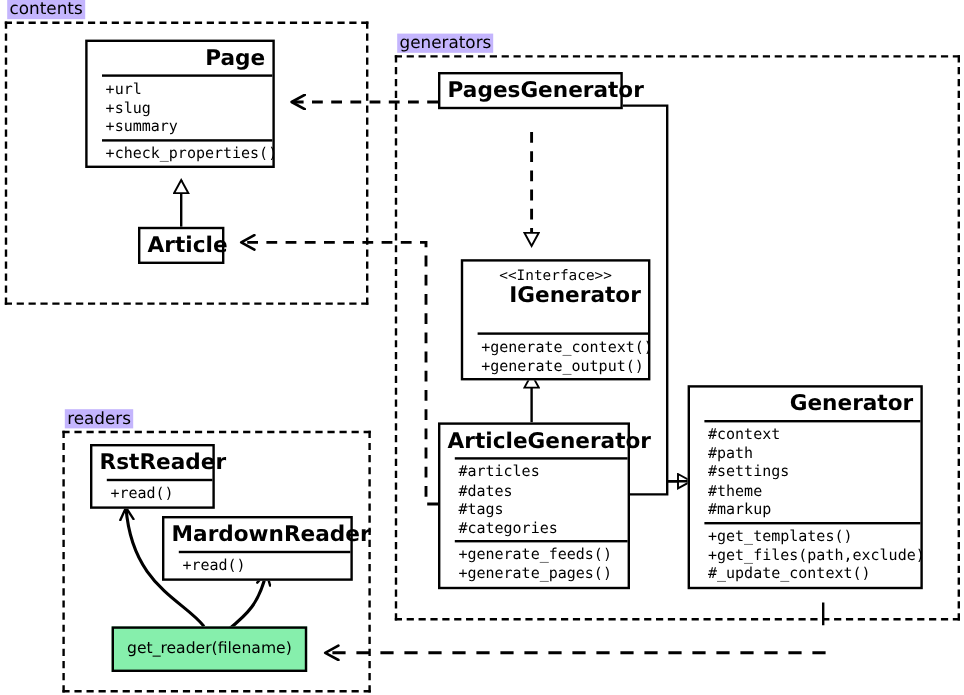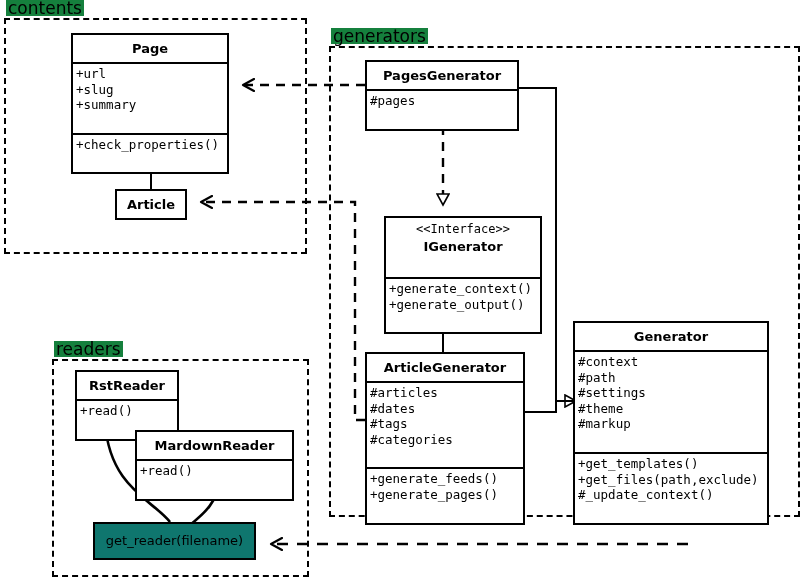--- a/index.html
+++ b/index.html
@@ -32,71 +32,72 @@
   .pkg {
     position: absolute;
     border: 2px solid #000;
     border-style: dashed;
     box-sizing: border-box;
     background: transparent;
   }
   .pkg-label {
     position: absolute;
     font-family: "DejaVu Sans", sans-serif;
-    font-size: 17px;
+    font-size: 14px;
     color: #000;
-    background: #15803d;
+    background: #c4b5fd;
     padding: 0 2px;
     white-space: nowrap;
     line-height: 16px;
   }
 
   
   .cls {
     position: absolute;
     border: 2px solid #000;
     background: #ffffff;
     box-sizing: border-box;
   }
   .cls .name {
     font-family: "DejaVu Sans", sans-serif;
     font-weight: bold;
-    font-size: 13px;
-    text-align: center;
+    font-size: 18px;
+    text-align: right;
     padding: 5px 6px 5px 6px;
     line-height: 17px;
     white-space: nowrap;
   }
   .cls .stereo {
     font-family: "DejaVu Sans Mono", monospace;
     font-weight: normal;
     font-size: 12px;
     text-align: center;
     line-height: 15px;
     padding: 4px 6px 0 6px;
   }
   .cls .name.with-stereo {
     padding-top: 1px;
     padding-bottom: 22px;
   }
   .cls .compartment {
     border-top: 2px solid #000;
-    padding: 2px 3px 20px 3px;
+    padding: 2px 3px 3px 3px;
+    margin-left: 12px;
   }
   .cls .member {
     font-family: "DejaVu Sans Mono", monospace;
     font-size: 12.5px;
     line-height: 15.6px;
     white-space: nowrap;
     text-align: left;
   }
   .plain-box {
     position: absolute;
     border: 2px solid #000;
-    background: #0f766e;
+    background: #86efac;
     box-sizing: border-box;
     display: flex;
     align-items: center;
     justify-content: center;
   }
   .plain-box .lbl {
     font-family: "DejaVu Sans", sans-serif;
     font-size: 13px;
     line-height: 16px;
     white-space: nowrap;
@@ -182,23 +183,20 @@
       <div class="member">+check_properties()</div>
     </div>
   </div>
 
   <div class="cls" style="left:115px; top:189px; width:72px;">
     <div class="name">Article</div>
   </div>
 
   <div class="cls" style="left:365px; top:60px; width:154px;">
     <div class="name">PagesGenerator</div>
-    <div class="compartment">
-      <div class="member">#pages</div>
-    </div>
   </div>
 
   <div class="cls" style="left:384px; top:216px; width:158px;">
     <div class="stereo">&lt;&lt;Interface&gt;&gt;</div>
     <div class="name with-stereo">IGenerator</div>
     <div class="compartment">
       <div class="member">+generate_context()</div>
       <div class="member">+generate_output()</div>
     </div>
   </div>

